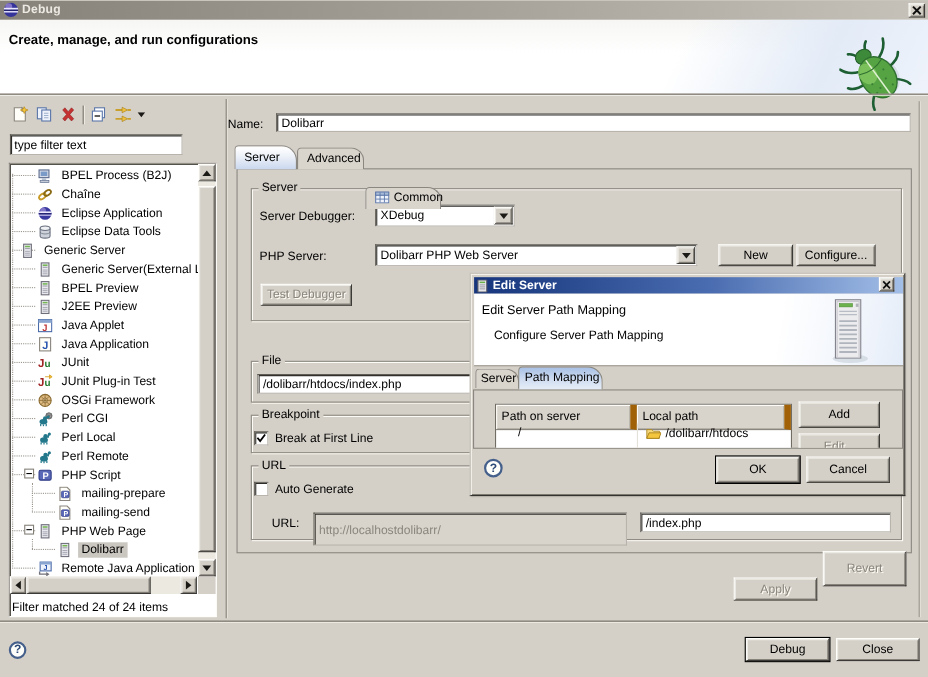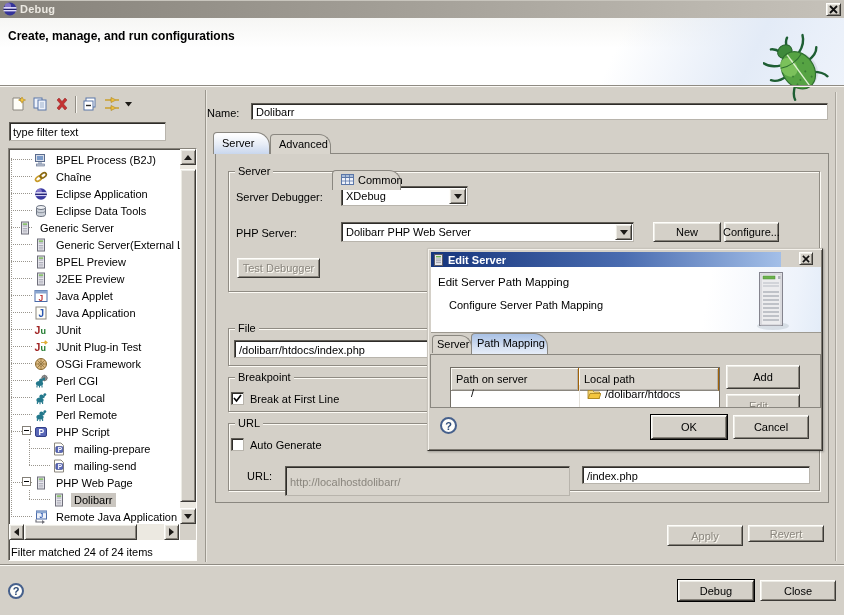--- a/index.html
+++ b/index.html
@@ -112,80 +112,80 @@
   #combo-phpserver { left:341px; top:222px; width:293px; height:20px; }
 
   .btn { background:#d4d0c8; border:1px solid; border-color:#fffefb #3c3a36 #3c3a36 #fffefb;
     box-shadow:inset 1px 1px 0 #ecebe5, inset -1px -1px 0 #87837b;
     font:11px "Liberation Sans",sans-serif; color:#000;
     display:flex; align-items:center; justify-content:center; }
   .btn.default { outline:1px solid #000; }
   .btn.disabled { color:#8a867e; text-shadow:1px 1px 0 #fffdf6; }
 
   #btn-new { left:653px; top:222px; width:68px; height:20px; }
-  #btn-configure { left:724px; top:222px; width:55px; height:20px; }
+  #btn-configure { left:724px; top:222px; width:72px; height:20px; }
   #btn-testdebugger { left:237px; top:258px; width:83px; height:20px; }
 
   #grp-file { left:228px; top:328px; width:592px; height:38px; }
   #file-input { left:234px; top:340px; width:578px; height:18px; }
 
   #grp-breakpoint { left:228px; top:377px; width:592px; height:35px; }
   #grp-url { left:228px; top:423px; width:592px; height:68px; }
 
   .checkbox { position:absolute; width:13px; height:13px; background:#fff;
     border:1px solid; border-color:#5f5c55 #b8b4ac #b8b4ac #5f5c55;
     box-shadow:inset 1px 1px 0 #2e2c29; display:flex; align-items:center; justify-content:center; }
   #cb-break { left:231px; top:392px; }
   #lbl-break { left:250px; top:393px; }
   #cb-autogen { left:231px; top:438px; }
   #lbl-autogen { left:250px; top:439px; }
   #lbl-url { left:247px; top:470px; }
   #url-base { left:285px; top:466px; width:285px; height:30px; background:#d8d4cc; color:#8a867e; }
   #url-path { left:582px; top:466px; width:228px; height:18px; }
 
   #btn-apply { left:667px; top:525px; width:76px; height:21px; }
-  #btn-revert { left:748px; top:525px; width:76px; height:17px; }
+  #btn-revert { left:748px; top:501px; width:76px; height:32px; }
 
   
   #footer-sep { left:0; top:564px; width:844px; height:2px;
     background:linear-gradient(#8f8b83 50%, #fbf9f4 50%); }
   .helpbtn { position:absolute; border-radius:50%; background:#fdfdfa;
     border:2px solid #46608c; color:#2c4a78; font-weight:bold; font-size:11px;
     display:flex; align-items:center; justify-content:center; }
   #help-main { left:8px; top:583px; width:16px; height:16px; }
   #btn-debug { left:678px; top:580px; width:76px; height:21px; }
   #btn-close { left:760px; top:580px; width:76px; height:21px; }
 
   
   #dialog { left:427px; top:248px; width:396px; height:203px; background:#d4d0c8;
     border:1px solid; border-color:#c8c4bc #35332f #35332f #c8c4bc;
     box-shadow:inset 1px 1px 0 #f4f1eb, inset -1px -1px 0 #7d7971, 1px 1px 2px rgba(0,0,0,.25);
     z-index:10; }
-  #dlg-titlebar { left:3px; top:3px; width:350px; height:15px;
+  #dlg-titlebar { left:3px; top:3px; width:390px; height:15px;
     background:linear-gradient(to right,#16357c,#4a6cb0 55%,#a3bfe8);
     display:flex; align-items:center; padding-left:2px; }
   #dlg-title-text { color:#fff; font-weight:bold; font-size:11px; margin-left:4px; }
   #dlg-close { left:371px; top:3px; width:14px; height:13px; }
   #dlg-header { left:3px; top:18px; width:390px; height:65px;
     background:linear-gradient(100deg, #ffffff 70%, #eef3fb 92%, #e3ecf8 100%); }
   #dlg-header-sep { left:3px; top:83px; width:390px; height:1px; background:#9d9990; }
   #dlg-heading { left:7px; top:9px; font-size:11.5px; font-weight:normal; }
   #dlg-subheading { left:18px; top:32px; }
   #dlg-server-img { left:322px; top:4px; }
 
   #dlg-tab-server { left:4px; top:86px; width:40px; height:18px; padding:0 3px 2px 4px; }
   #dlg-tab-pathmapping { left:43px; top:84px; width:77px; height:21px; padding:0 5px 2px 5px; }
   #dlg-tab-pathmapping.selected { background:linear-gradient(#abc3e6 5%, #cfdcf0 55%, #e6edf8); }
   #dlg-content { left:2px; top:105px; width:391px; height:54px; border:1px solid #8a8780;
     background:#d4d0c8; overflow:hidden; }
 
   #map-table { position:absolute; left:19px; top:12px; width:270px; height:60px; background:#fff;
     border:1px solid #716d65; }
   .th { position:absolute; top:0; height:17px; background:#d8d4cc;
-    border-right:1px solid #a16207; border-bottom:1px solid #8a867e;
+    border-right:6px solid #a16207; border-bottom:1px solid #8a867e;
     box-shadow:inset 1px 1px 0 #fdfbf5, inset -1px -1px 0 #b5b1a9;
     display:flex; align-items:center; padding:11px 5px; font-size:11px; }
   #th-server { left:0; width:128px; }
   #th-local { left:128px; width:140px; }
   .td-divider { position:absolute; left:128px; top:17px; bottom:0; width:1px; background:#e4e1da; }
   #td-path { position:absolute; left:20px; top:19px; }
   #td-local { position:absolute; left:136px; top:17px; height:18px; display:flex; align-items:center; }
   #td-local .ticon { margin-right:4px; display:flex; }
 
   #btn-add { left:295px; top:10px; width:74px; height:24px; }

